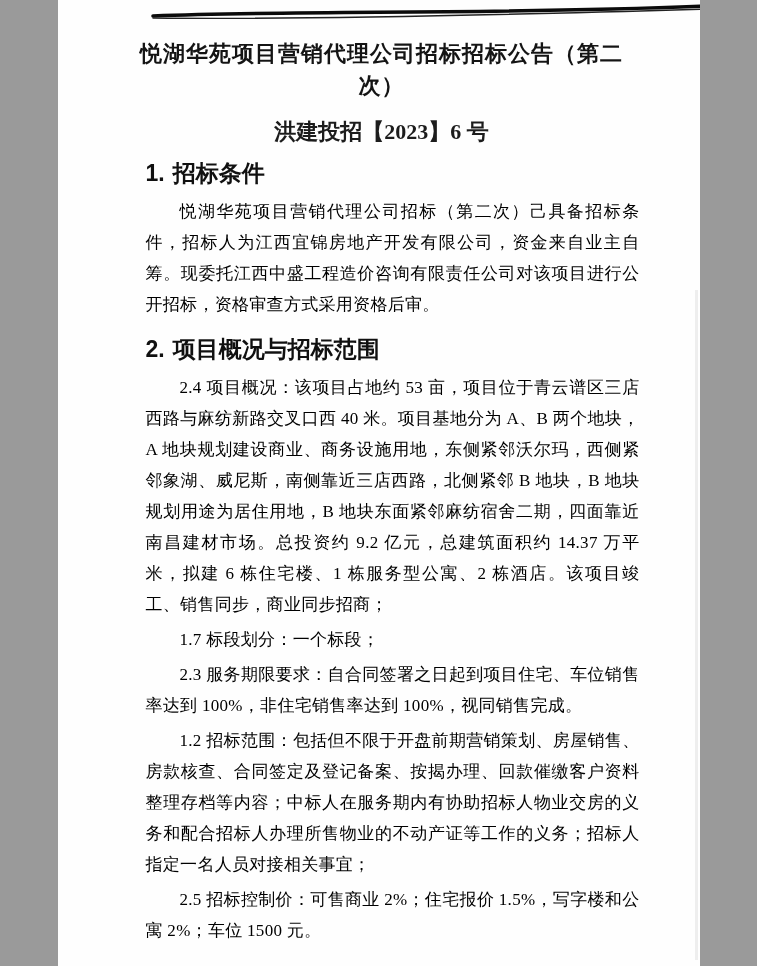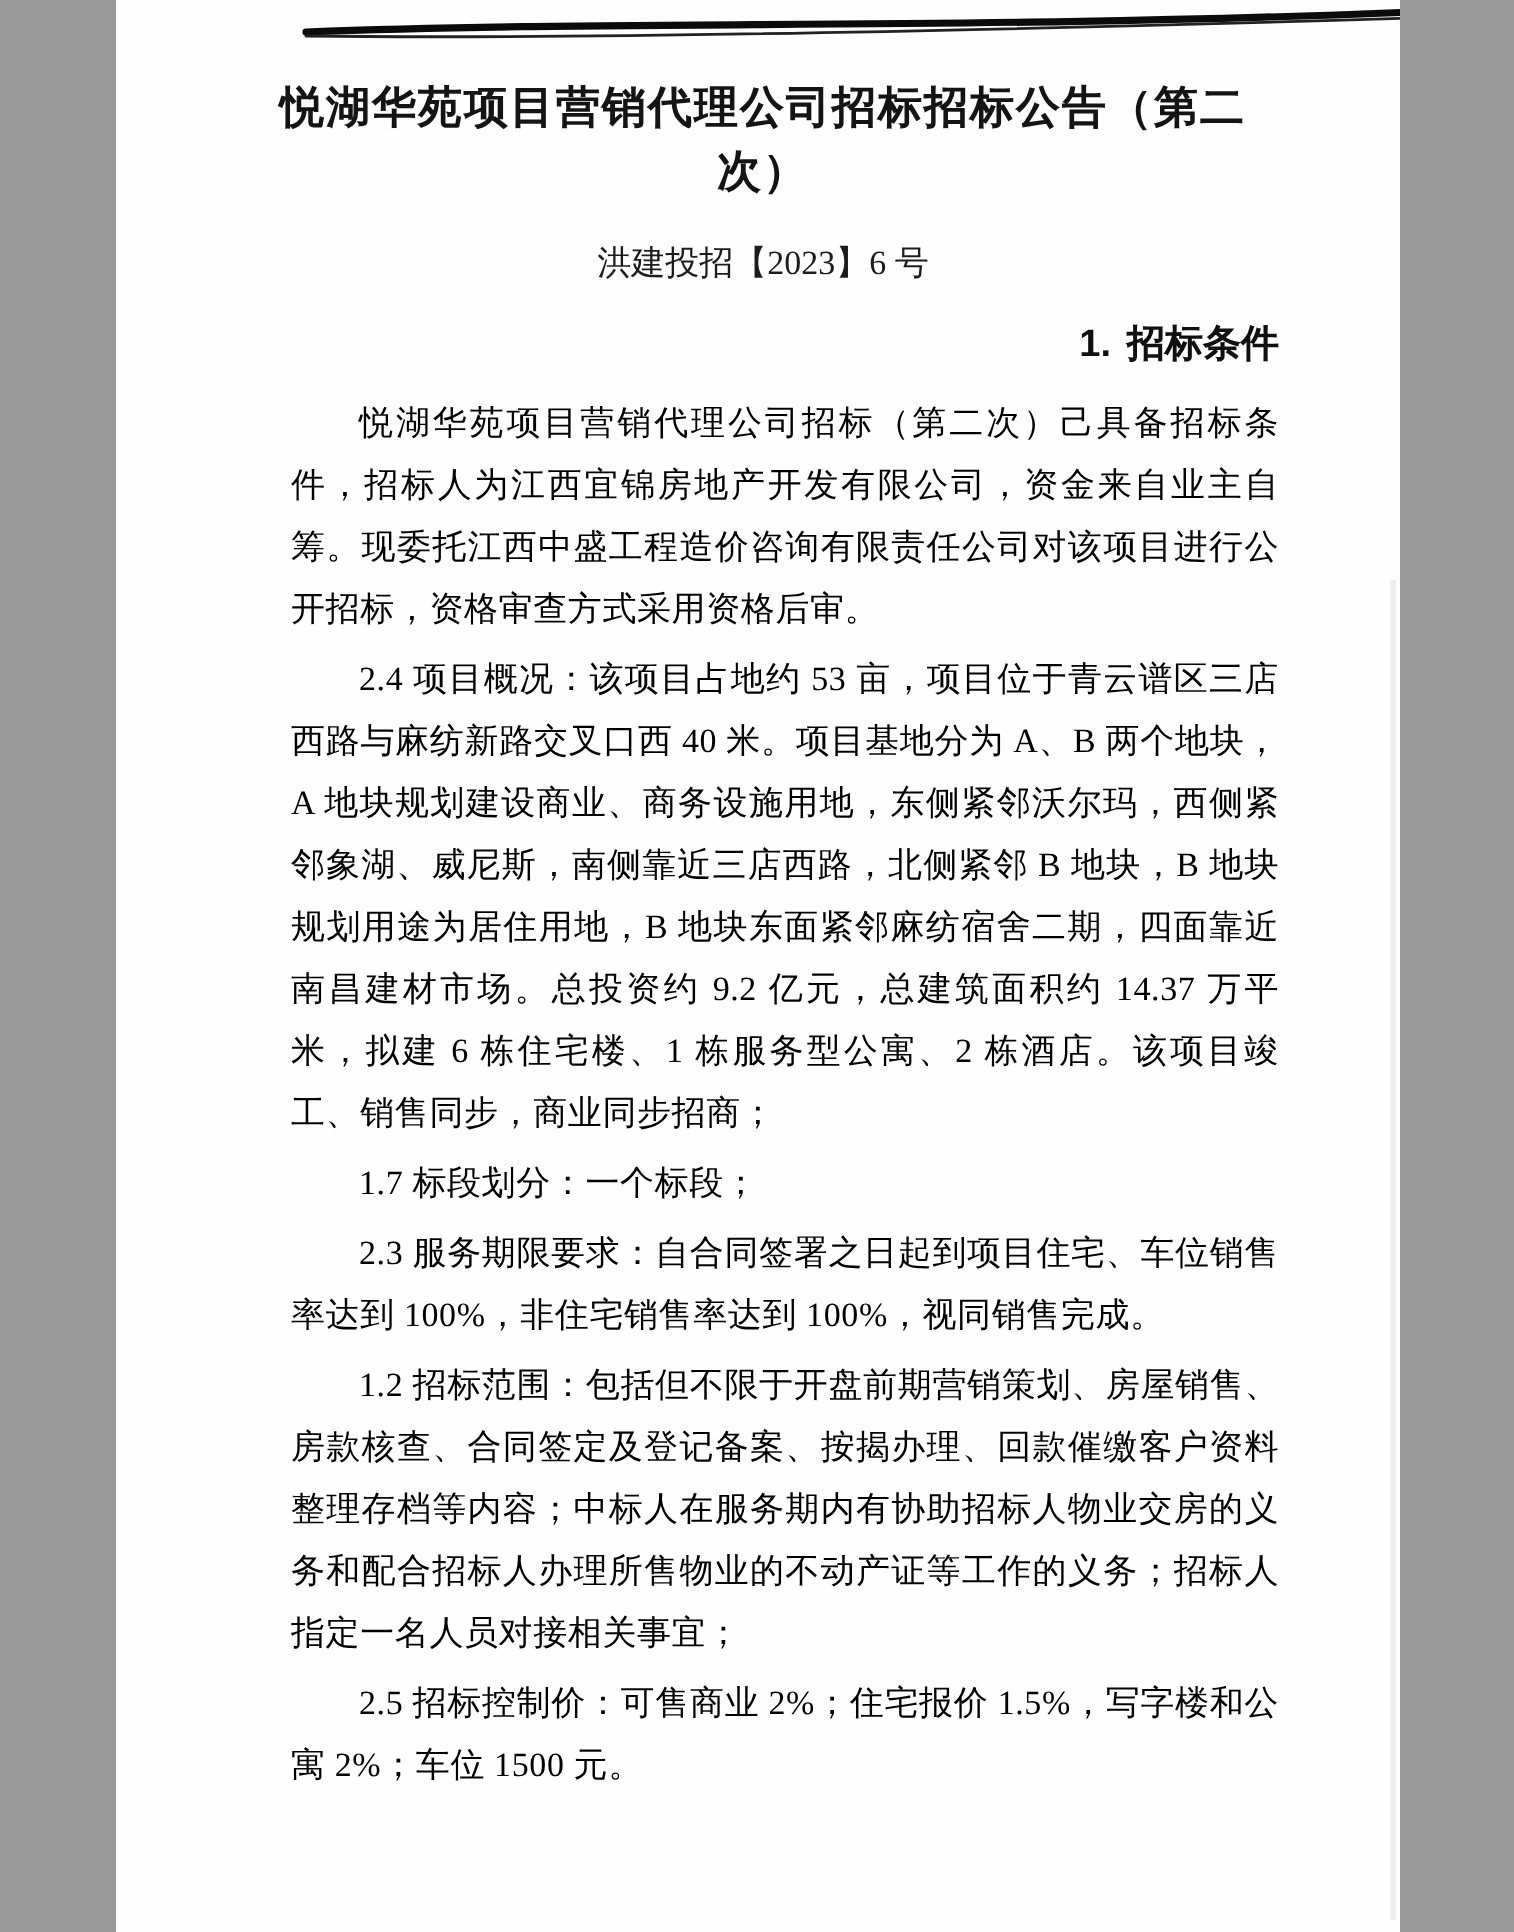--- a/index.html
+++ b/index.html
@@ -15,28 +15,27 @@
     color:#222;
   }
   .scan-edge{position:absolute;top:0;left:0;pointer-events:none;}
   .edge-shadow{position:absolute;top:290px;right:2px;width:3px;height:670px;background:#e3e3e3;opacity:.6;}
   h1.doc-title{
     font-size:22px;font-weight:bold;color:#141414;
     text-align:center;letter-spacing:1px;
     margin:0 0 18px -22px;line-height:32px;
   }
   .doc-number{
-    font-size:17px;color:#1c1c1c;text-align:center;
-    margin:0 0 0 -22px;line-height:24px;
+    font-size:22px;color:#1c1c1c;text-align:center;
+    margin:0 0 0 -22px;line-height:24px;font-weight:bold;
   }
   .section-heading{
-    font-size:19px;font-weight:bold;color:#101010;
+    font-size:23px;font-weight:bold;color:#101010;
     margin:18px 0 12px 0;line-height:22px;
     font-family:"Liberation Sans","DejaVu Sans",sans-serif;
-    text-align:right;
   }
   .section-heading .idx{margin-right:8px;}
   p.body-par{
     margin:0 0 4px 0;
     font-size:17px;line-height:31px;color:#000000;
     text-align:justify;text-indent:2em;
     letter-spacing:.3px;
   }
   
   .stamp{position:absolute;top:0;left:0;width:757px;height:966px;pointer-events:none;}
@@ -66,20 +65,21 @@
   <h1 class="doc-title">悦湖华苑项目营销代理公司招标招标公告（第二次）</h1>
 
   <div class="doc-number">洪建投招【2023】6 号</div>
 
   <section>
     <div class="section-heading"><span class="idx">1.</span><span>招标条件</span></div>
     <p class="body-par">悦湖华苑项目营销代理公司招标（第二次）己具备招标条件，招标人为江西宜锦房地产开发有限公司，资金来自业主自筹。现委托江西中盛工程造价咨询有限责任公司对该项目进行公开招标，资格审查方式采用资格后审。</p>
   </section>
 
   <section>
+    <div class="section-heading"><span class="idx">2.</span><span>项目概况与招标范围</span></div>
     <p class="body-par">2.4 项目概况：该项目占地约 53 亩，项目位于青云谱区三店西路与麻纺新路交叉口西 40 米。项目基地分为 A、B 两个地块，A 地块规划建设商业、商务设施用地，东侧紧邻沃尔玛，西侧紧邻象湖、威尼斯，南侧靠近三店西路，北侧紧邻 B 地块，B 地块规划用途为居住用地，B 地块东面紧邻麻纺宿舍二期，四面靠近南昌建材市场。总投资约 9.2 亿元，总建筑面积约 14.37 万平米，拟建 6 栋住宅楼、1 栋服务型公寓、2 栋酒店。该项目竣工、销售同步，商业同步招商；</p>
     <p class="body-par">1.7 标段划分：一个标段；</p>
     <p class="body-par">2.3 服务期限要求：自合同签署之日起到项目住宅、车位销售率达到 100%，非住宅销售率达到 100%，视同销售完成。</p>
     <p class="body-par">1.2 招标范围：包括但不限于开盘前期营销策划、房屋销售、房款核查、合同签定及登记备案、按揭办理、回款催缴客户资料整理存档等内容；中标人在服务期内有协助招标人物业交房的义务和配合招标人办理所售物业的不动产证等工作的义务；招标人指定一名人员对接相关事宜；</p>
     <p class="body-par">2.5 招标控制价：可售商业 2%；住宅报价 1.5%，写字楼和公寓 2%；车位 1500 元。</p>
   </section>
 
 
   <div class="stamp">
     <div class="stamp-ring"></div>

